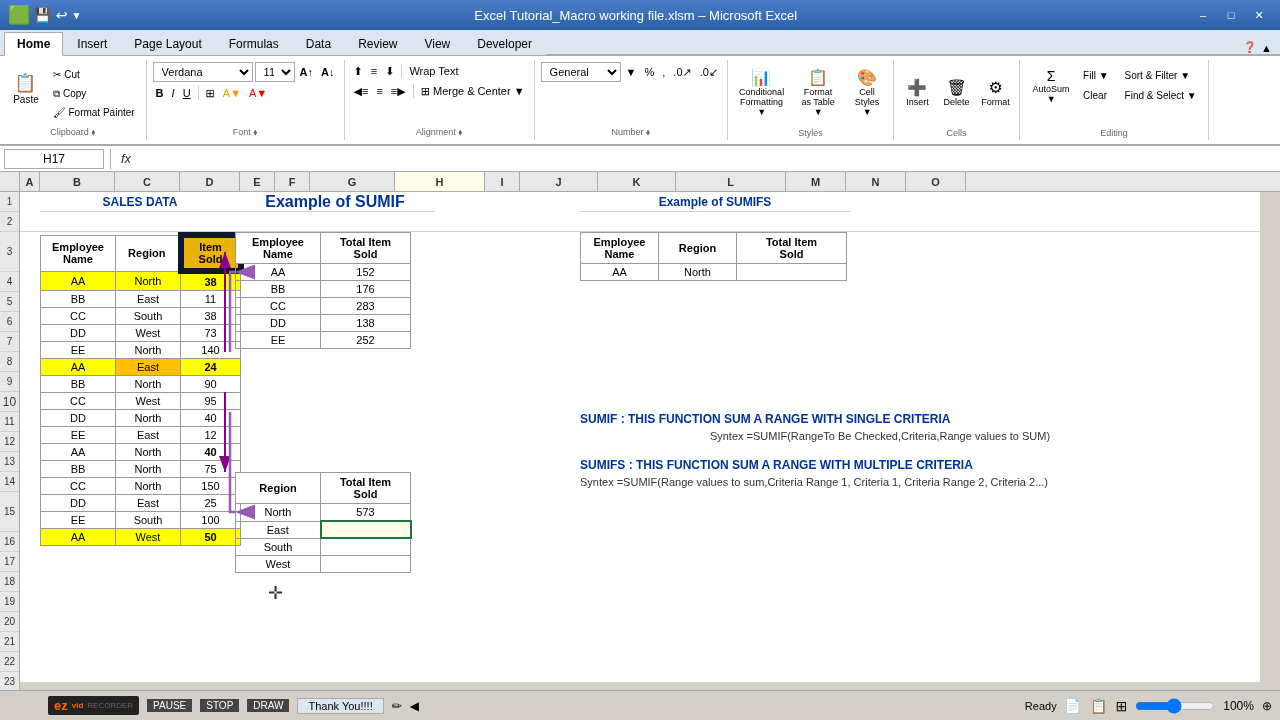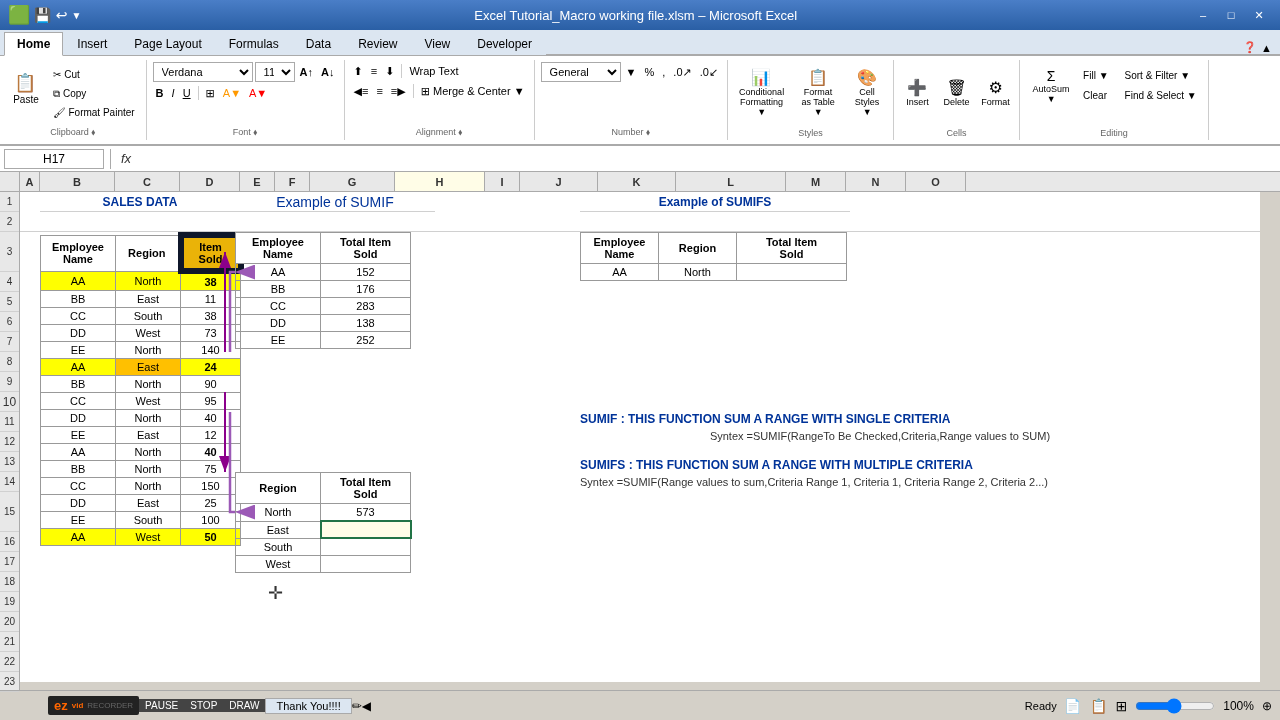--- a/index.html
+++ b/index.html
@@ -374,21 +374,21 @@
       <div style="width:110px;border-right:1px solid #aaa;font-size:11px;font-weight:bold;display:flex;align-items:center;justify-content:center;color:#333;">L</div>
       <div style="width:60px;border-right:1px solid #aaa;font-size:11px;font-weight:bold;display:flex;align-items:center;justify-content:center;color:#333;">M</div>
       <div style="width:60px;border-right:1px solid #aaa;font-size:11px;font-weight:bold;display:flex;align-items:center;justify-content:center;color:#333;">N</div>
       <div style="width:60px;border-right:1px solid #aaa;font-size:11px;font-weight:bold;display:flex;align-items:center;justify-content:center;color:#333;">O</div>
     </div>
 
     <div style="position:relative; width:1240px; height:490px; background:white;">
 
       <div style="position:absolute;top:0;left:20px;width:200px;height:20px;display:flex;align-items:center;justify-content:center;font-size:12px;font-weight:bold;color:#003399;font-family:Verdana,sans-serif;border-bottom:1px solid #d0d0d0;">SALES DATA</div>
 
-      <div style="position:absolute;top:0;left:215px;width:200px;height:20px;display:flex;align-items:center;justify-content:center;font-size:14px;font-weight:normal;color:#003399;font-family:Verdana,sans-serif;border-bottom:1px solid #d0d0d0;">Example of SUMIF</div>
+      <div style="position:absolute;top:0;left:215px;width:200px;height:20px;display:flex;align-items:center;justify-content:center;font-size:16px;font-weight:bold;color:#003399;font-family:Verdana,sans-serif;border-bottom:1px solid #d0d0d0;">Example of SUMIF</div>
 
       <div style="position:absolute;top:0;left:560px;width:270px;height:20px;display:flex;align-items:center;justify-content:center;font-size:12px;font-weight:bold;color:#003399;font-family:Verdana,sans-serif;border-bottom:1px solid #d0d0d0;">Example of SUMIFS</div>
 
       <div style="position:absolute;top:20px;left:0;width:1240px;height:20px;border-bottom:1px solid #d0d0d0;"></div>
 
       <div style="position:absolute;top:40px;left:20px;">
         <table style="border-collapse:collapse;font-family:Verdana,sans-serif;font-size:11px;">
           <thead>
             <tr>
               <th style="border:1px solid #999;padding:3px 6px;background:white;text-align:center;width:75px;font-weight:bold;">Employee<br>Name</th>
@@ -606,21 +606,21 @@
         <path d="M 30 160 L 30 260 L 35 260" stroke="#9B59B6" stroke-width="2.5" fill="none" marker-end="url(#ah2)"></path>
       </svg>
 
       <div style="position:absolute;top:390px;left:248px;font-size:18px;color:#333;pointer-events:none;">✛</div>
 
     </div>
   </div>
 </div>
 
 <div class="status-bar">
-  <div style="display:flex;align-items:center;padding-left:40px;">
+  <div style="display:flex;align-items:center;gap:8px;padding-left:40px;">
 
     <div style="display:flex;align-items:center;gap:4px;background:#222;padding:2px 6px;border-radius:2px;">
       <span style="color:#ff6600;font-weight:bold;font-size:13px;">ez</span>
       <span style="color:#ff6600;font-size:8px;font-weight:bold;">vid</span>
       <span style="color:#666;font-size:8px;">RECORDER</span>
     </div>
     <button style="background:#444;color:white;border:none;padding:1px 6px;font-size:10px;cursor:pointer;">PAUSE</button>
     <button style="background:#444;color:white;border:none;padding:1px 6px;font-size:10px;cursor:pointer;">STOP</button>
     <button style="background:#444;color:white;border:none;padding:1px 6px;font-size:10px;cursor:pointer;">DRAW</button>
     <div style="background:#dce6f1;border:1px solid #aaa;padding:1px 10px;font-size:11px;cursor:pointer;">Thank You!!!!</div>

